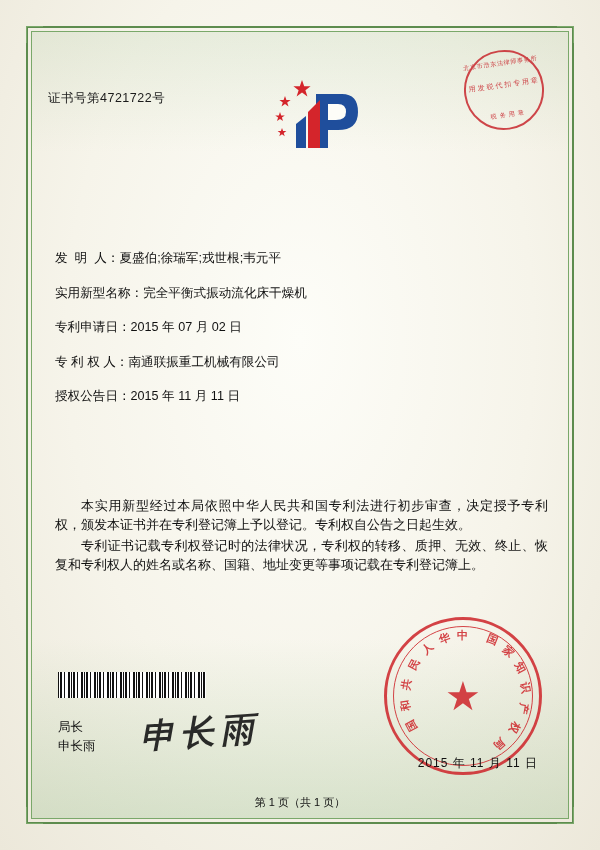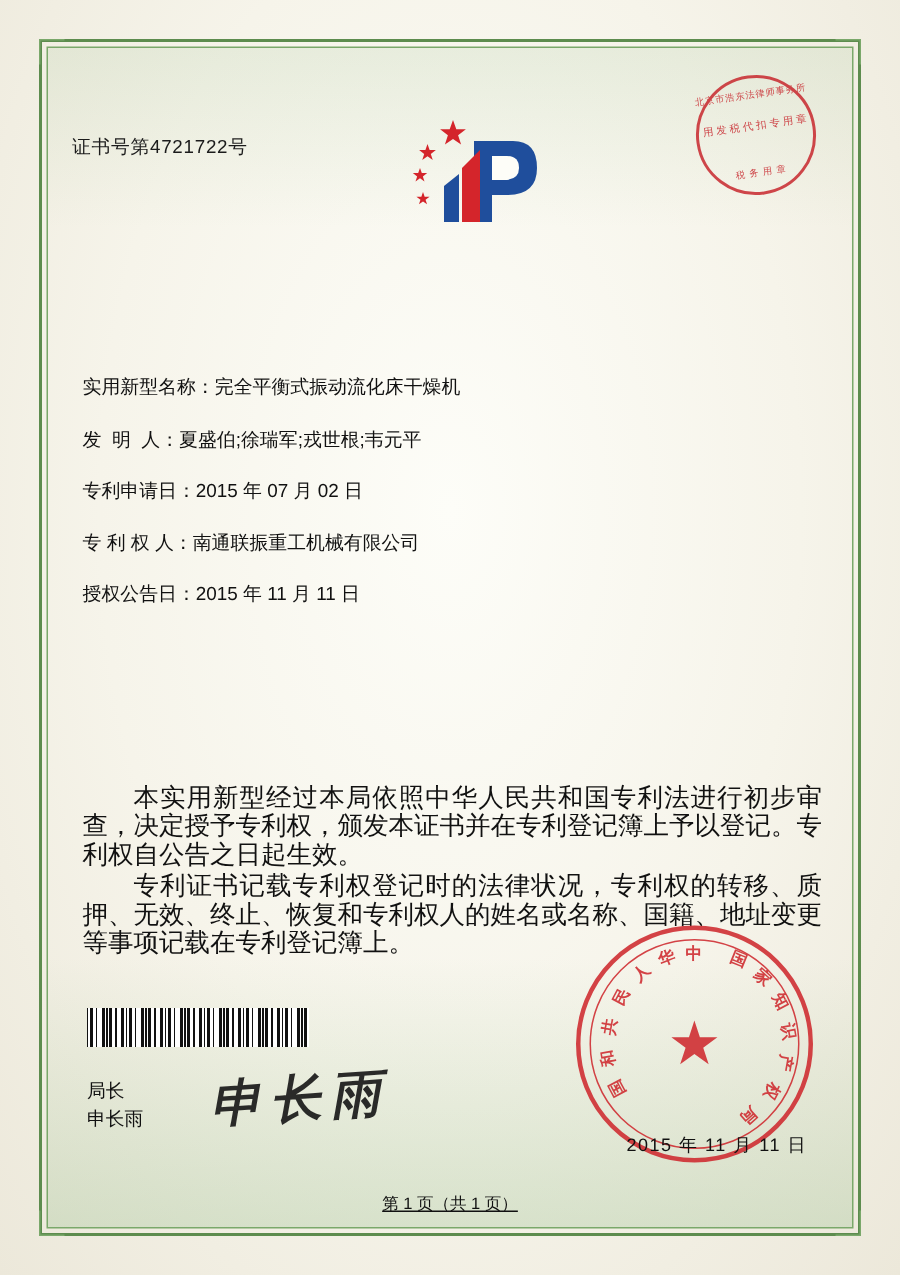--- a/index.html
+++ b/index.html
@@ -92,22 +92,22 @@
   .fields{
     position:absolute;left:55px;right:50px;top:252px;
     font-size:12.6px;color:#111;line-height:1;
   }
   .field{margin-bottom:22px;display:flex;align-items:baseline;}
   .f-label{white-space:pre;}
   .f-value{}
 
   
   .body-text{
-    position:absolute;left:55px;right:52px;top:522px;
-    font-size:17px;color:#111;line-height:19px;text-align:justify;
+    position:absolute;left:55px;right:52px;top:496px;
+    font-size:13px;color:#111;line-height:19px;text-align:justify;
   }
   .body-text p{margin:0 0 2px 0;text-indent:2em;}
 
   
   .barcode{
     position:absolute;left:58px;top:672px;width:148px;height:26px;
     background:repeating-linear-gradient(to right,
       #111 0 1px, #fff 1px 2px, #111 2px 4px, #fff 4px 6px,
       #111 6px 7px, #fff 7px 10px, #111 10px 12px, #fff 12px 13px);
   }
@@ -146,21 +146,21 @@
     transform-origin:center center;
   }
   .seal-date{
     position:absolute;right:62px;bottom:78px;
     font-size:12px;color:#111;letter-spacing:1px;
   }
 
   
   .footer{
     position:absolute;left:0;right:0;bottom:40px;text-align:center;
-    font-size:11px;color:#111;text-decoration:underline;
+    font-size:11px;color:#111;
   }
 </style>
 </head>
 <body>
 
 <div class="page">
 
   <div class="wash2"></div>
   <div class="wash"></div>
 
@@ -191,26 +191,26 @@
   <div class="seal-top">
     <div class="st-arc">北京市浩东法律师事务所</div>
     <div class="st-mid">用 发 税
 代 扣 专 用 章</div>
     <div class="st-bot">税 务 用 章</div>
   </div>
 
 
   <div class="fields">
     <div class="field">
+      <span class="f-label">发  明  人：</span>
+      <span class="f-value">夏盛伯;徐瑞军;戎世根;韦元平</span>
+    </div>
+    <div class="field">
       <span class="f-label">实用新型名称：</span>
       <span class="f-value">完全平衡式振动流化床干燥机</span>
-    </div>
-    <div class="field">
-      <span class="f-label">发  明  人：</span>
-      <span class="f-value">夏盛伯;徐瑞军;戎世根;韦元平</span>
     </div>
     <div class="field">
       <span class="f-label">专利申请日：</span>
       <span class="f-value">2015 年 07 月 02 日</span>
     </div>
     <div class="field">
       <span class="f-label">专 利 权 人：</span>
       <span class="f-value">南通联振重工机械有限公司</span>
     </div>
     <div class="field">

